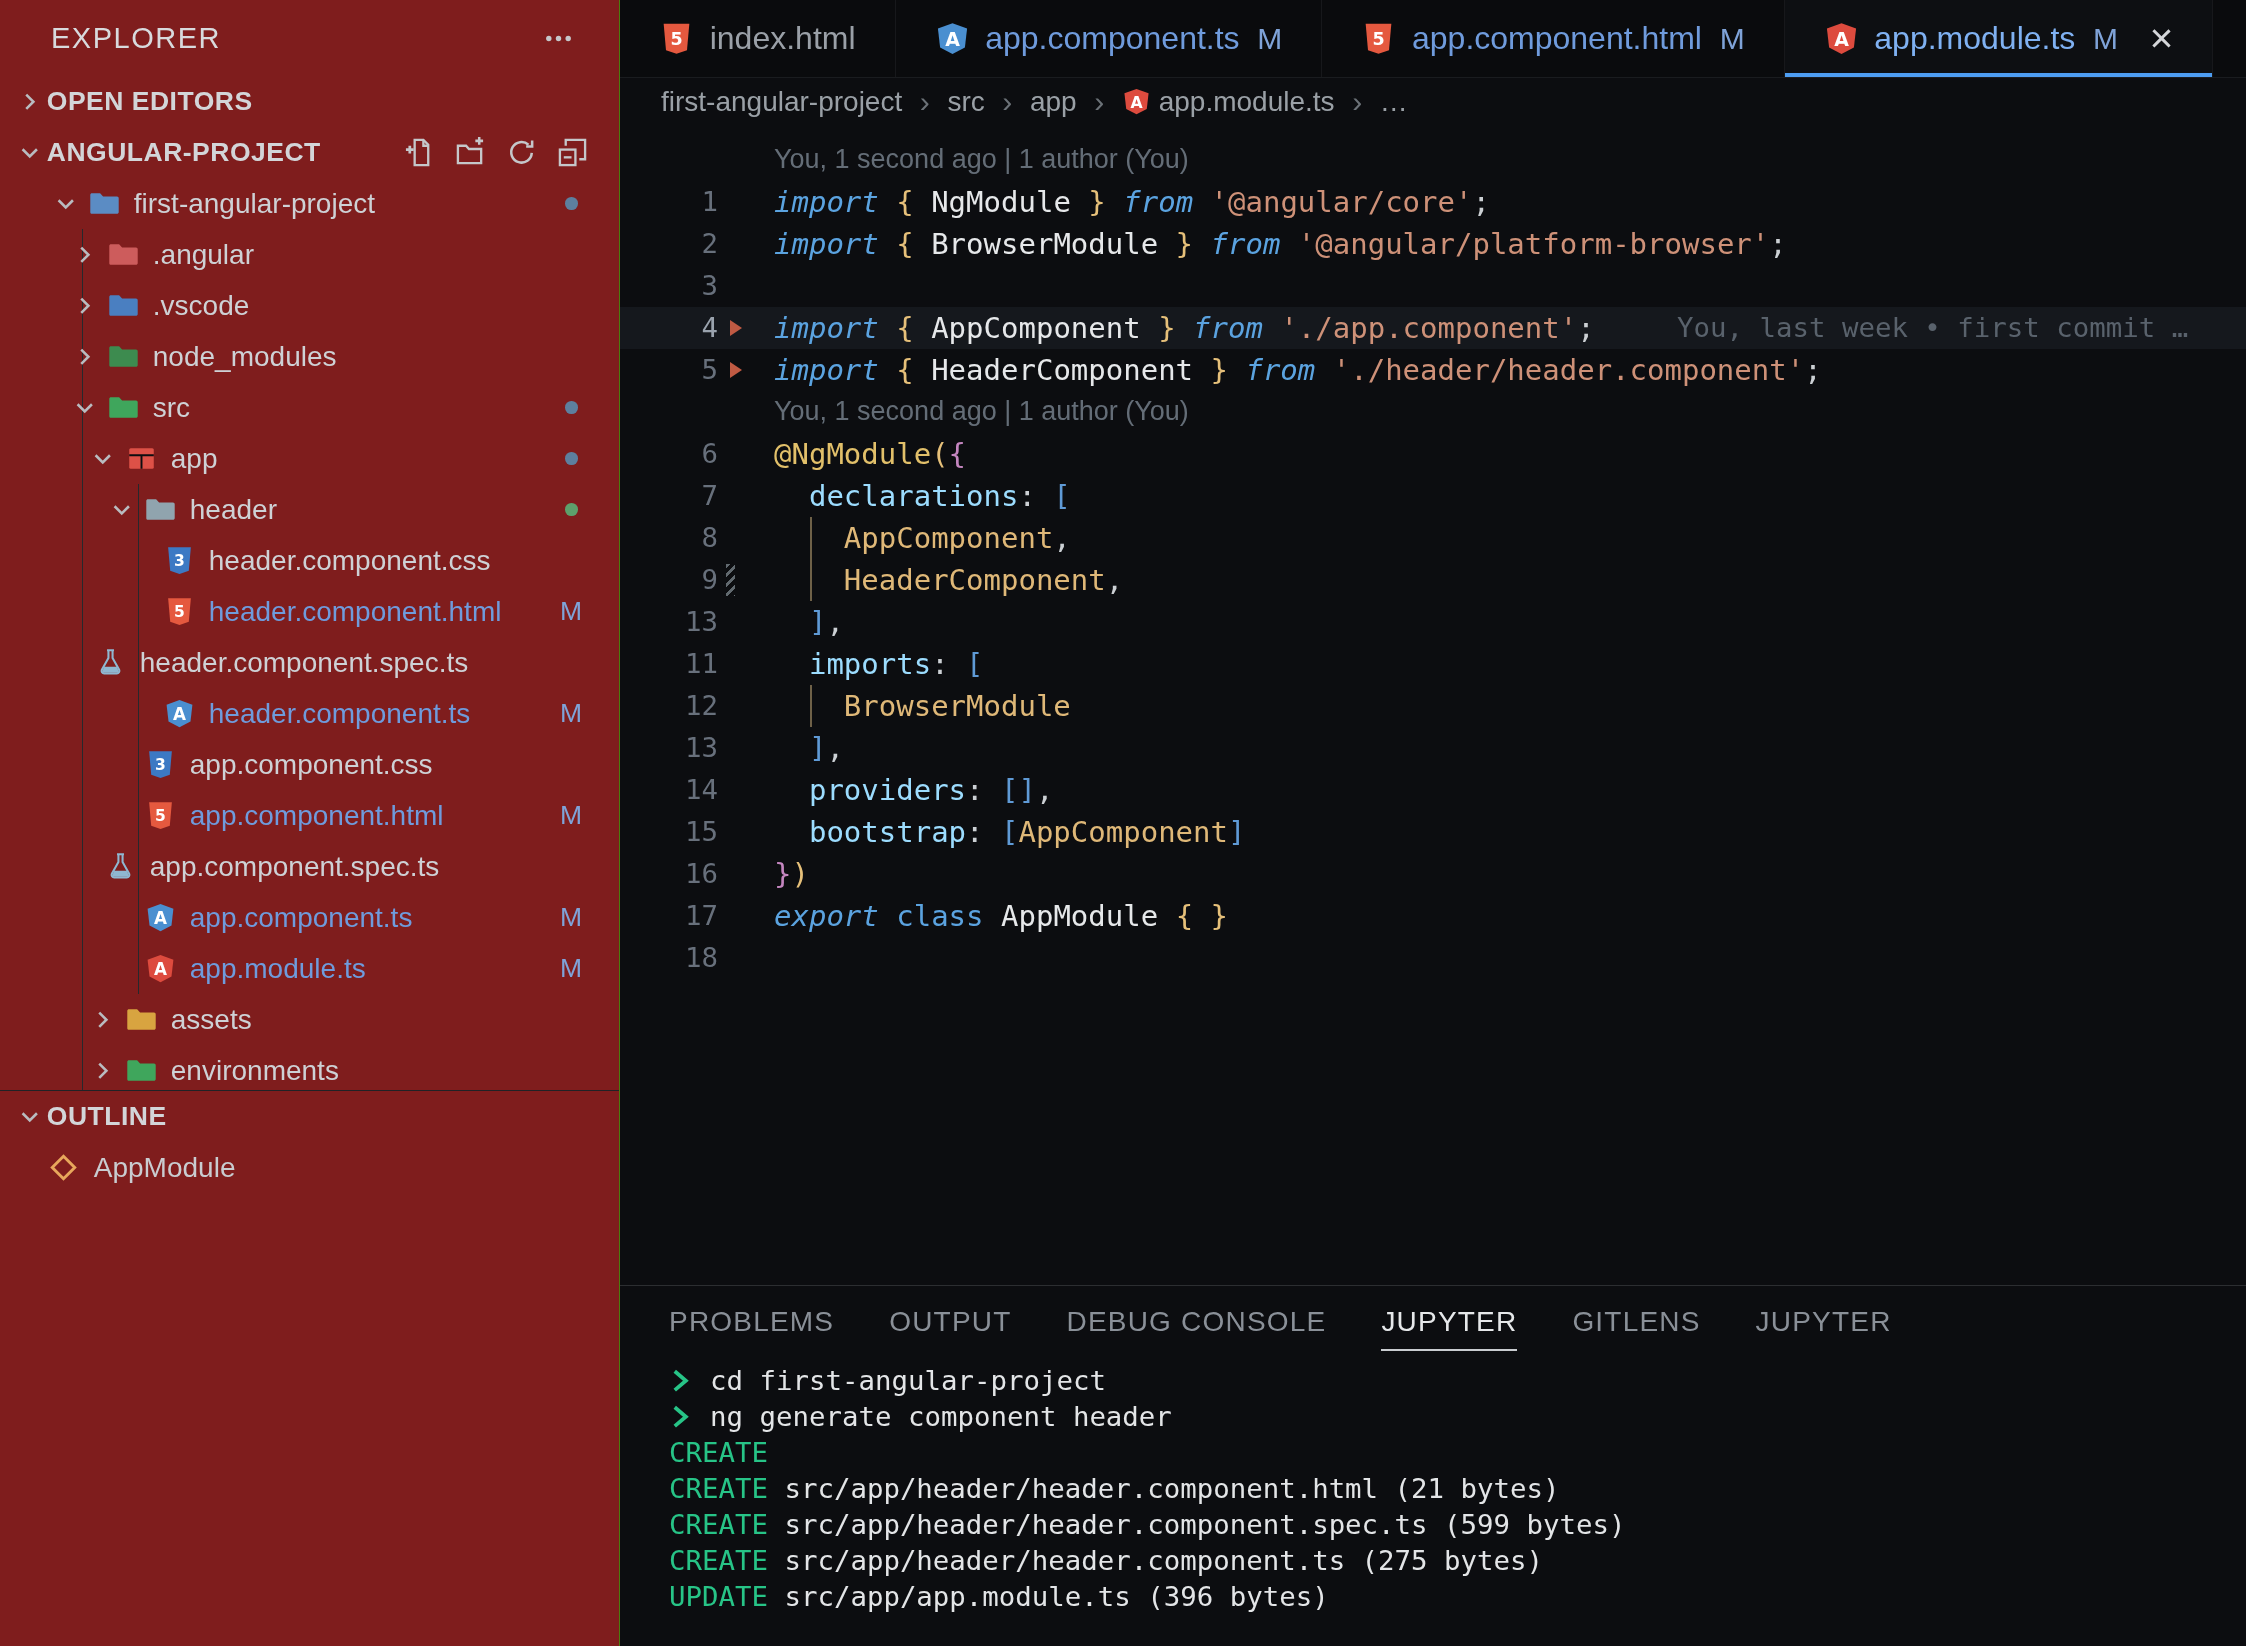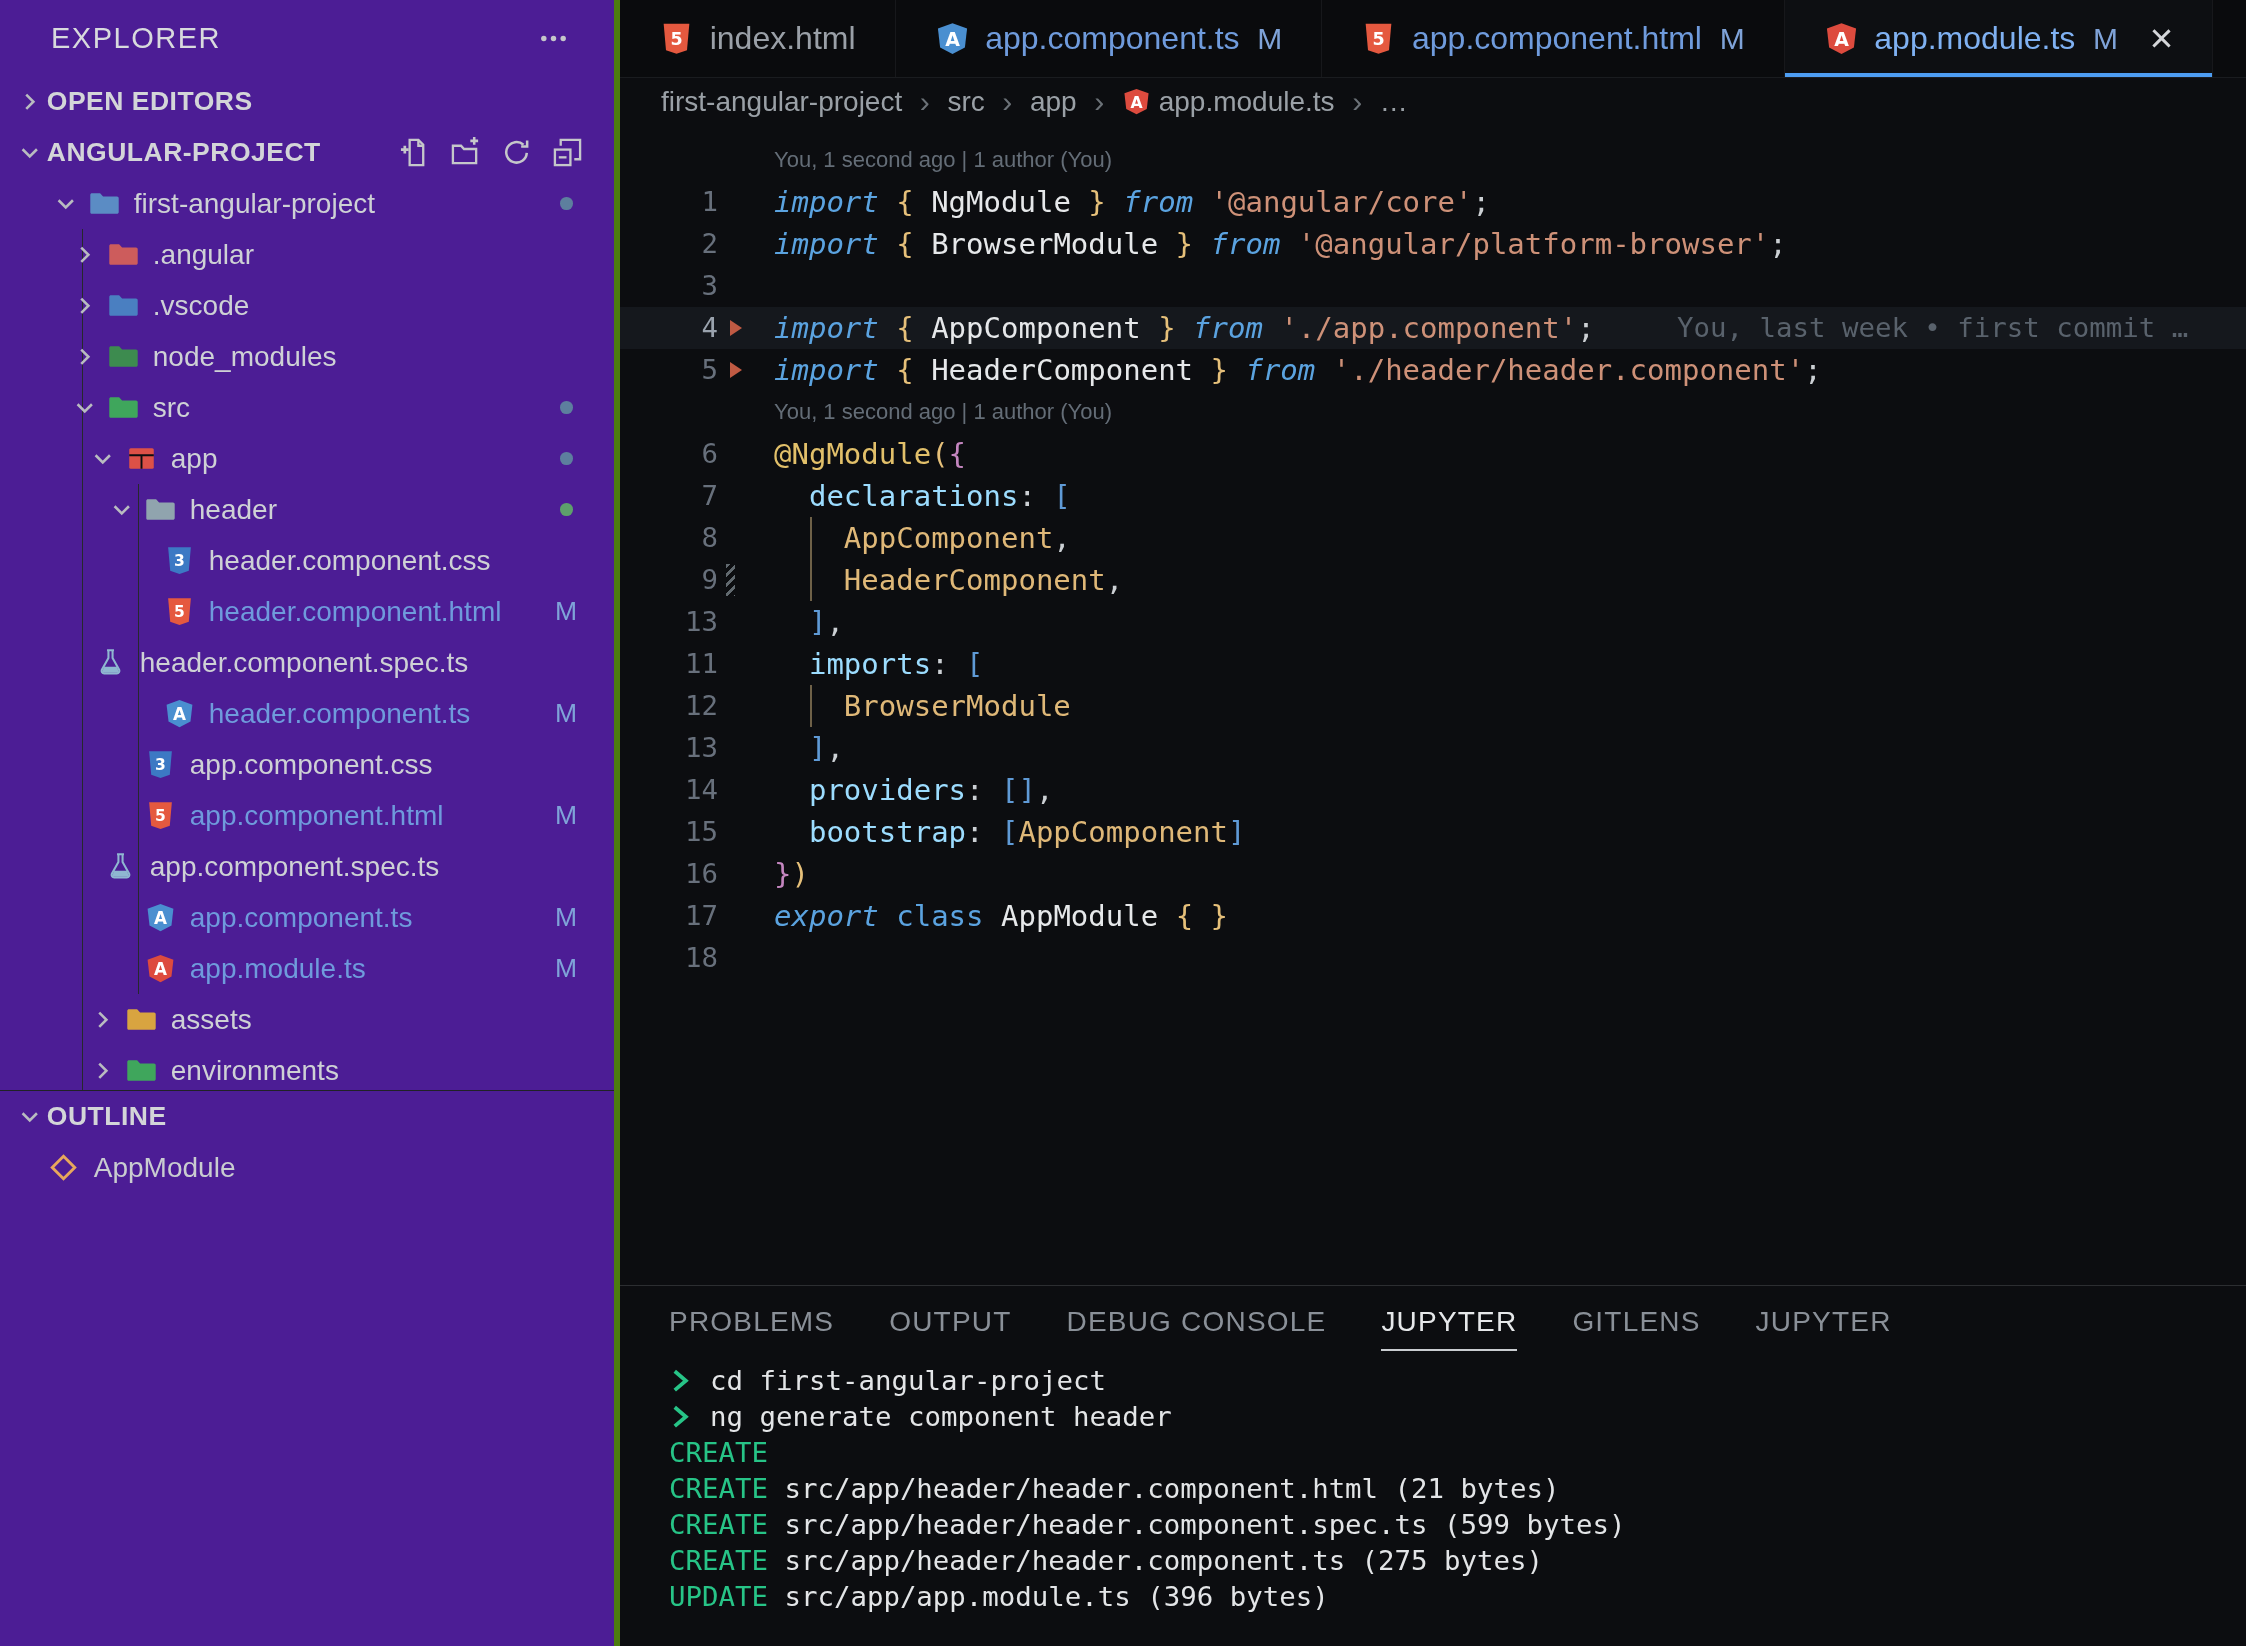--- a/index.html
+++ b/index.html
@@ -1,20 +1,20 @@
 <!DOCTYPE html>
 <html><head>
 <meta charset="utf-8">
 <style>
 *{box-sizing:border-box;margin:0;padding:0}
 html,body{width:2247px;height:1647px;background:#0b0c0e;overflow:hidden}
 body{font-family:"Liberation Sans",sans-serif;color:#d4d6d9}
 .app{display:flex;width:2247px;height:1647px}
 
-.sidebar{width:620px;min-width:620px;background:#4c1d95;border-right:6px solid #4d7c0f;display:flex;flex-direction:column;position:relative}
+.sidebar{width:620px;min-width:620px;background:#7f1d1d;border-right:1px solid #4d7c0f;display:flex;flex-direction:column;position:relative}
 .ex-head{height:76px;flex:none;display:flex;align-items:center;padding:0 39px 0 51px;font-size:29px;letter-spacing:1.5px;color:#d8dadd}
 .ex-head .sp{flex:1}
 .iconbtn{width:43px;height:43px;display:inline-flex;align-items:center;justify-content:center}
 .iconbtn svg{width:31px;height:31px}
 .secrow{height:51px;flex:none;display:flex;align-items:center;font-size:26.5px;font-weight:700;color:#d3d5d8;padding-left:11.8px;letter-spacing:0.5px}
 .chev{width:35px;height:35px;display:inline-flex;align-items:center;justify-content:center;flex:none}
 .chev svg{width:25.5px;height:25.5px}
 .acts{margin-left:auto;display:flex;gap:7.8px;padding-right:25.5px}
 .tree{height:912px;flex:none;overflow:hidden;position:relative}
 .guide{position:absolute;width:1px;background:#26282c}
@@ -47,21 +47,21 @@
 .crumbs .cicon{width:29px;height:29px;display:inline-flex;margin-right:-3.9px}
 .crumbs .cicon svg{width:29px;height:29px}
 .citem{display:inline-flex;align-items:center;gap:11.8px}
 
 .editor{flex:1;min-height:0;font-family:"DejaVu Sans Mono",monospace;padding-top:13.7px;position:relative;overflow:hidden;background:#0c0d10}
 .crow{height:42px;display:flex;align-items:center;position:relative;white-space:pre;font-size:29px}
 .crow.current{background:rgba(120,140,170,.09)}
 .gut{width:98px;flex:none;text-align:right;font-size:27.4px;color:#68707c}
 .crow.current .gut{color:#9aa3ae}
 .codespan{padding-left:56px}
-.blamerow{height:42px;display:flex;align-items:center;padding-left:154px;font-size:22px;color:#646d77;font-family:"Liberation Sans",sans-serif}
+.blamerow{height:42px;display:flex;align-items:center;padding-left:154px;font-size:27px;color:#646d77;font-family:"Liberation Sans",sans-serif}
 .inlineblame{position:absolute;left:1057px;top:0;height:42px;display:flex;align-items:center;font-size:27.4px;color:#59626c}
 .mark-arrow{position:absolute;left:110px;top:50%;transform:translateY(-50%);width:0;height:0;border-left:12.7px solid #c05a43;border-top:8.8px solid transparent;border-bottom:8.8px solid transparent}
 .mark-hatch{position:absolute;left:106px;top:4.9px;bottom:4.9px;width:8.8px;background:repeating-linear-gradient(135deg,#61696f 0 2.9px,transparent 2.9px 6.9px)}
 .bguide{position:absolute;left:190px;top:0;bottom:0;width:2px;background:#6f6148}
 .tk-kw{color:#5ba3e0;font-style:italic}
 .tk-kwn{color:#5ba3e0}
 .tk-gold{color:#e6c07a}
 .tk-purple{color:#c586c0}
 .tk-brk{color:#5f9ad6}
 .tk-w{color:#e6e8ea}

